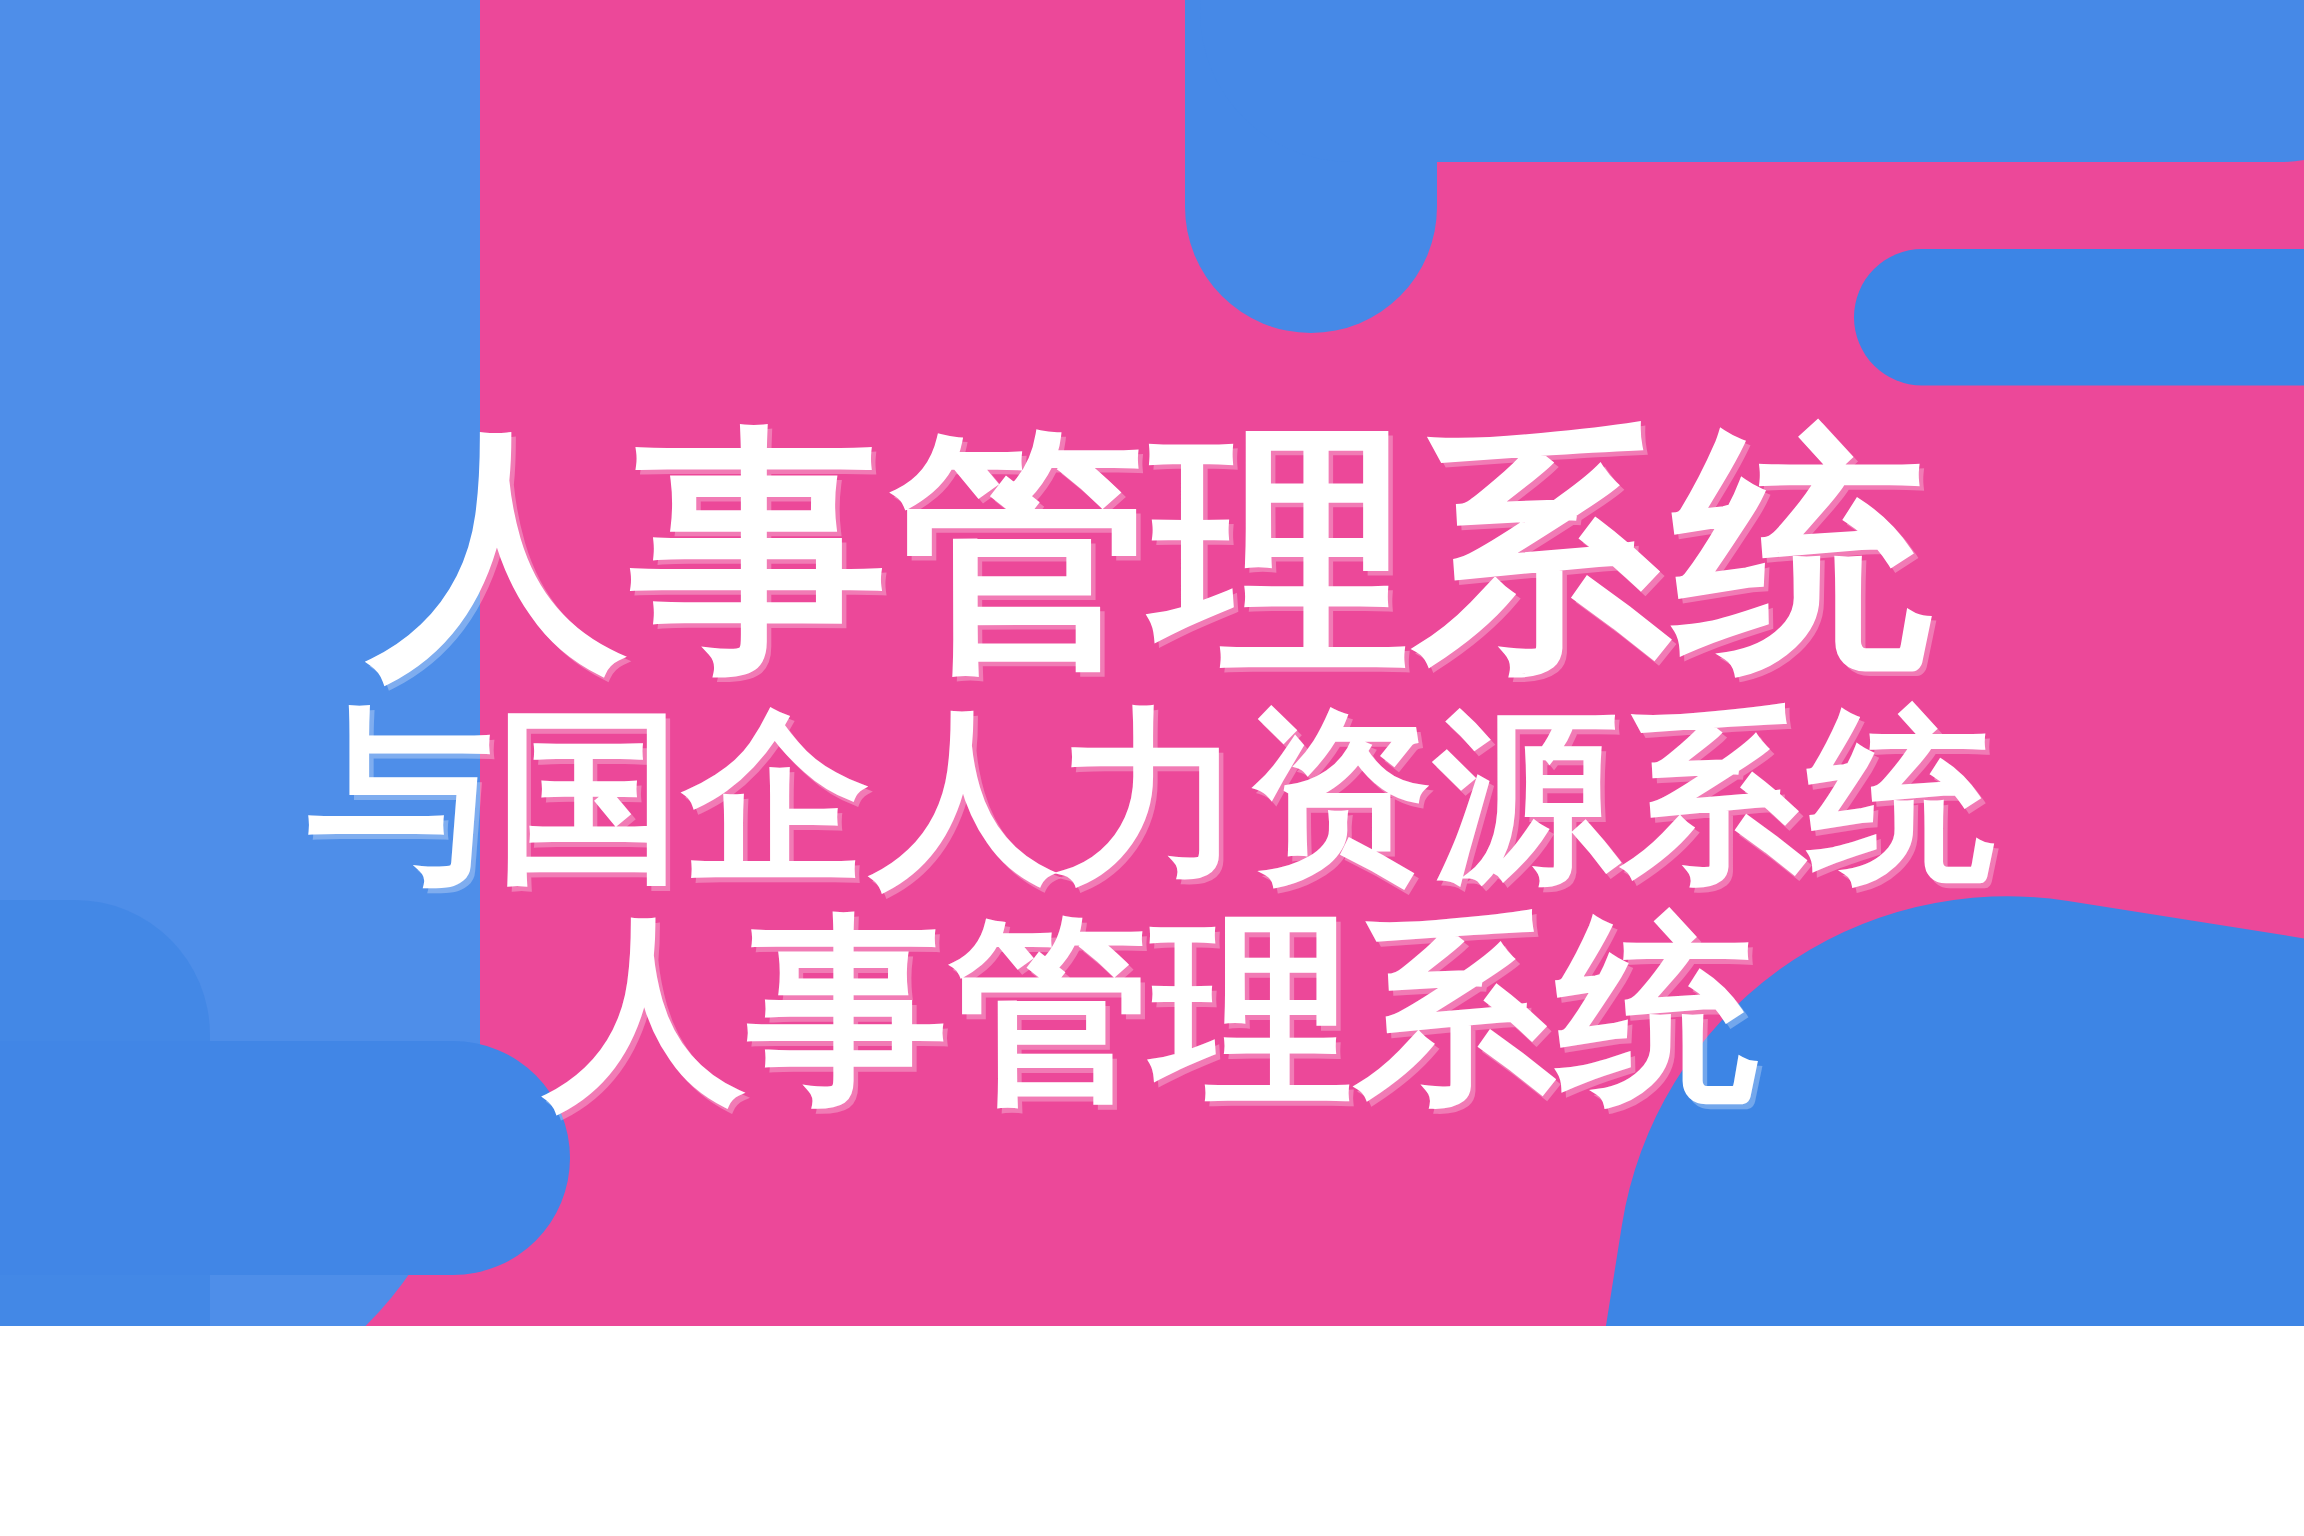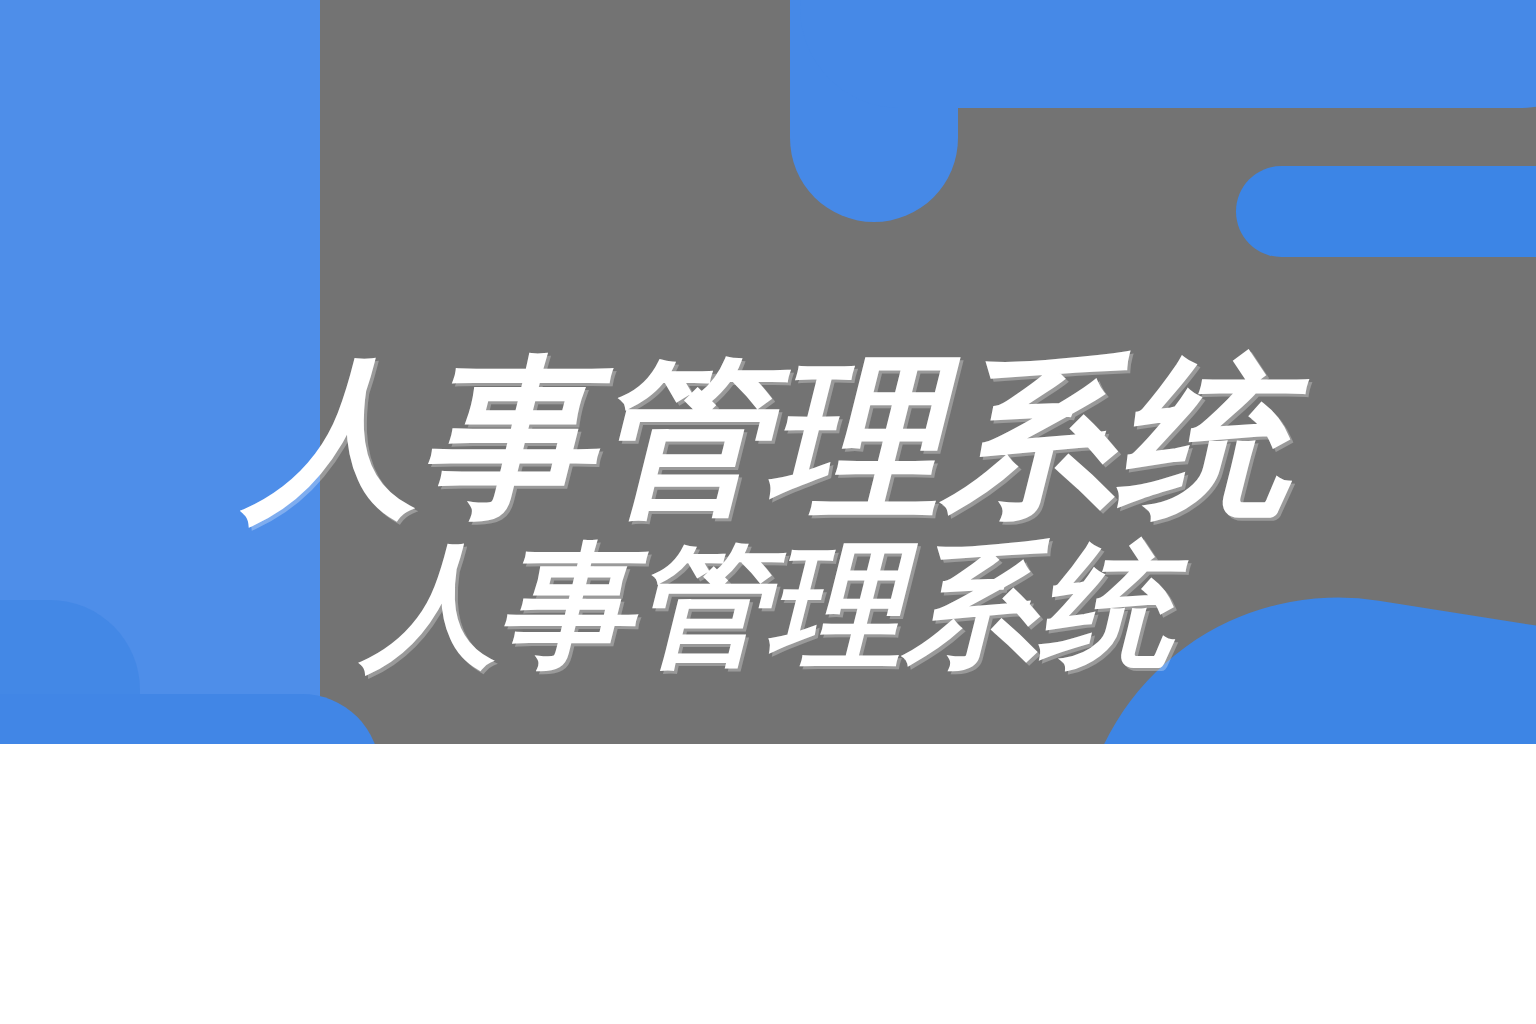--- a/index.html
+++ b/index.html
@@ -9,24 +9,23 @@
   body {
     width: 1536px;
     height: 1024px;
     overflow: hidden;
     font-family: "Liberation Sans", "DejaVu Sans", sans-serif;
   }
 
   #poster {
     position: relative;
     width: 1536px;
-    height: 744px;
+    height: 884px;
     overflow: hidden;
-    background: #737373;
-    font-style: italic;
+    background: #ec4899;
   }
 
   
   .deco {
     position: absolute;
     pointer-events: none;
   }
   .deco-tl-round {
     left: -300px;
     top: -300px;
@@ -156,16 +155,17 @@
   <div class="deco deco-tr-blob"></div>
   <div class="deco deco-tr-pill"></div>
   <div class="deco deco-r-pill2"></div>
   <div class="deco deco-l-tint"></div>
   <div class="deco deco-l-pill1"></div>
   <div class="deco deco-l-pill2"></div>
   <div class="deco deco-br-glow"></div>
 
   <div class="title-wrap">
     <div class="line line-1">人事管理系统</div>
+    <div class="line line-2">与国企人力资源系统</div>
     <div class="line line-3">人事管理系统</div>
   </div>
 
 </div>
 
 </body></html>

